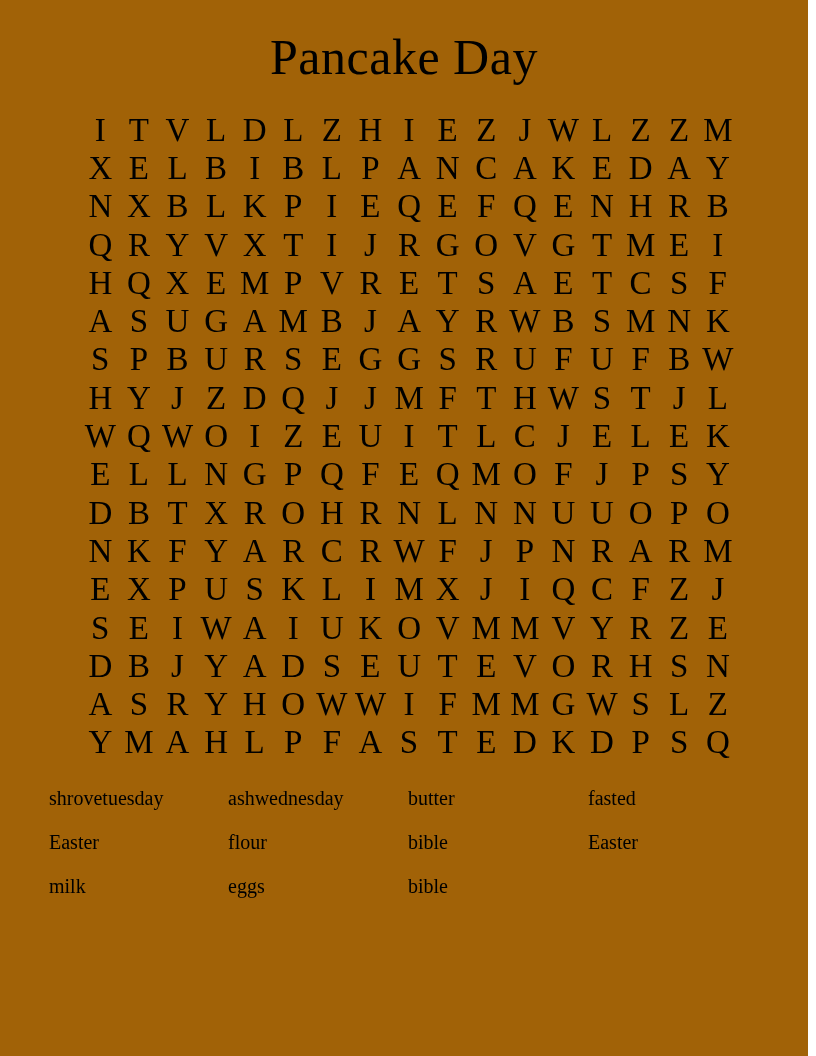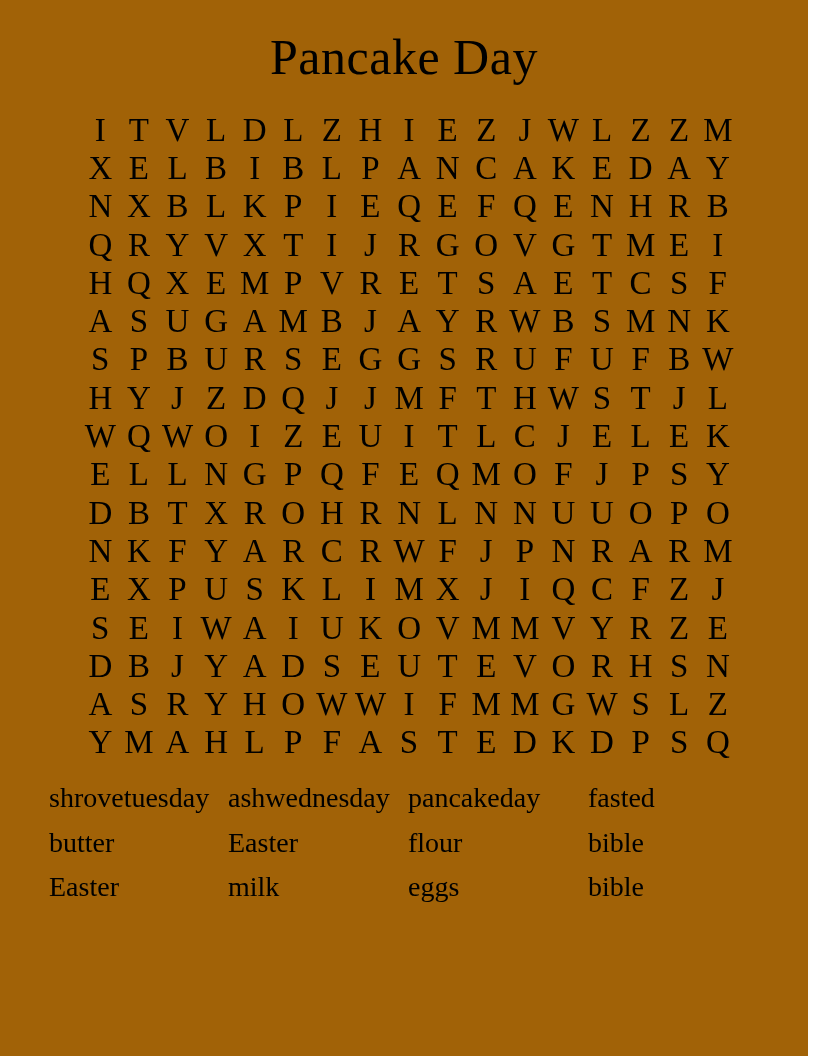--- a/index.html
+++ b/index.html
@@ -38,21 +38,21 @@
     font-size: 33px;
     line-height: 1;
   }
   .words {
     position: absolute;
     left: 49px;
     top: 776px;
     display: grid;
     grid-template-columns: 179px 180px 180px 180px;
     grid-auto-rows: 44.4px;
-    font-size: 28px;
+    font-size: 20px;
   }
   .word {
     display: flex;
     align-items: center;
     white-space: nowrap;
   }
 </style>
 </head>
 <body>
 
@@ -345,23 +345,22 @@
       <span class="cell">D</span>
       <span class="cell">K</span>
       <span class="cell">D</span>
       <span class="cell">P</span>
       <span class="cell">S</span>
       <span class="cell">Q</span>
     </div>
   <div class="words">
       <span class="word">shrovetuesday</span>
       <span class="word">ashwednesday</span>
-      <span class="word">pancakeday</span>
+      <span class="word">butter</span>
       <span class="word">fasted</span>
-      <span class="word">butter</span>
       <span class="word">Easter</span>
       <span class="word">flour</span>
       <span class="word">bible</span>
       <span class="word">Easter</span>
       <span class="word">milk</span>
       <span class="word">eggs</span>
       <span class="word">bible</span>
     </div>
 </div>
 

